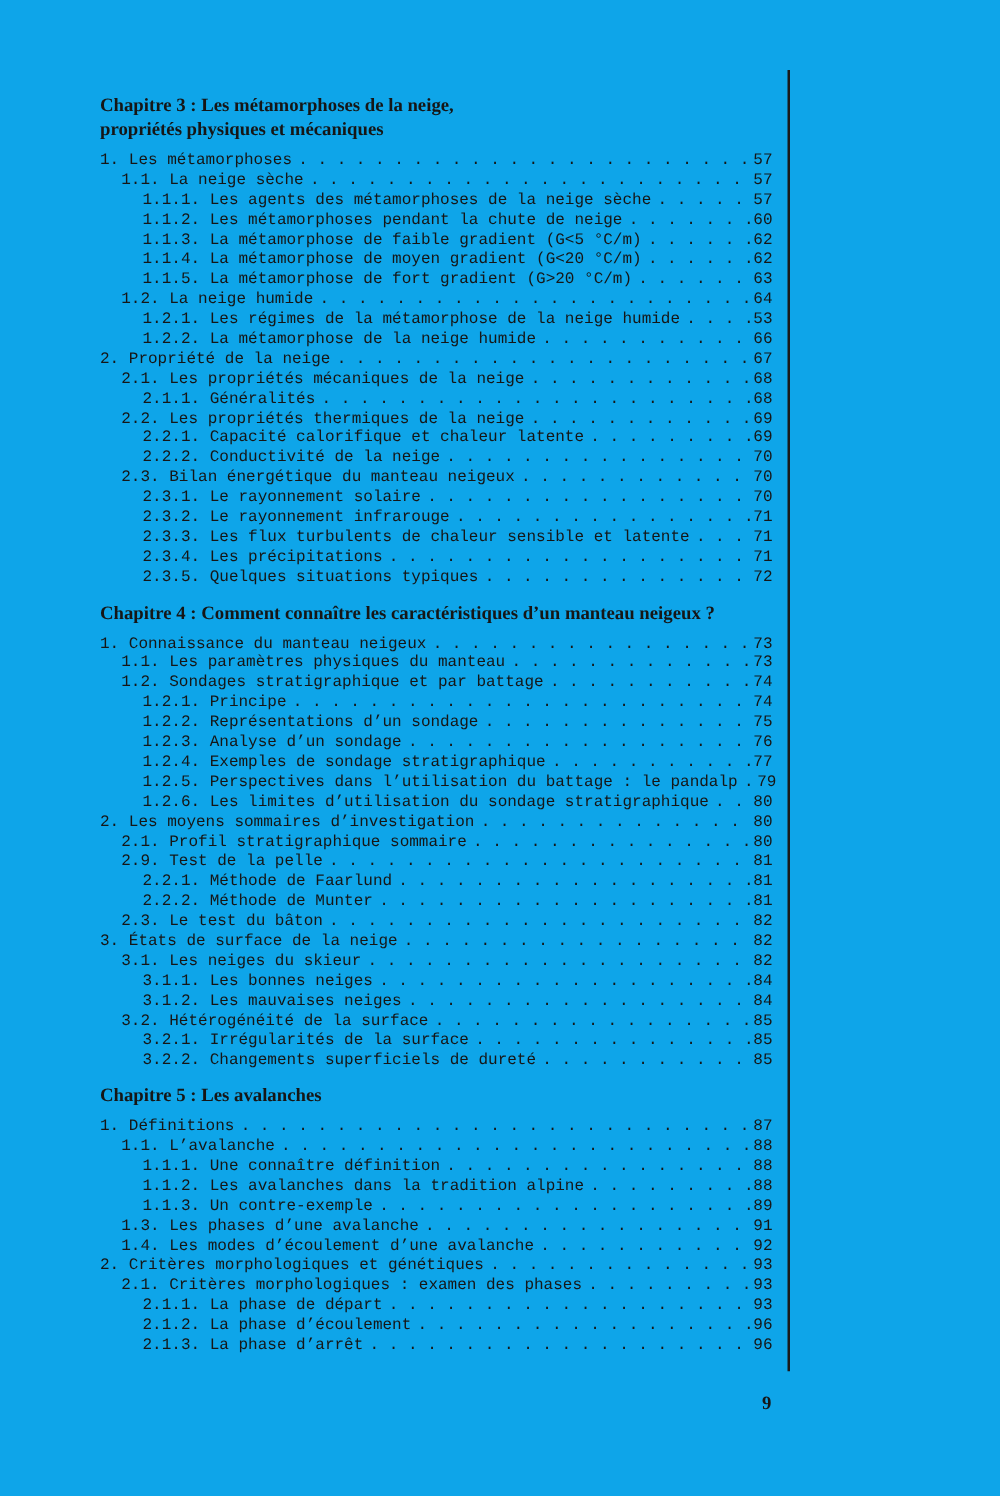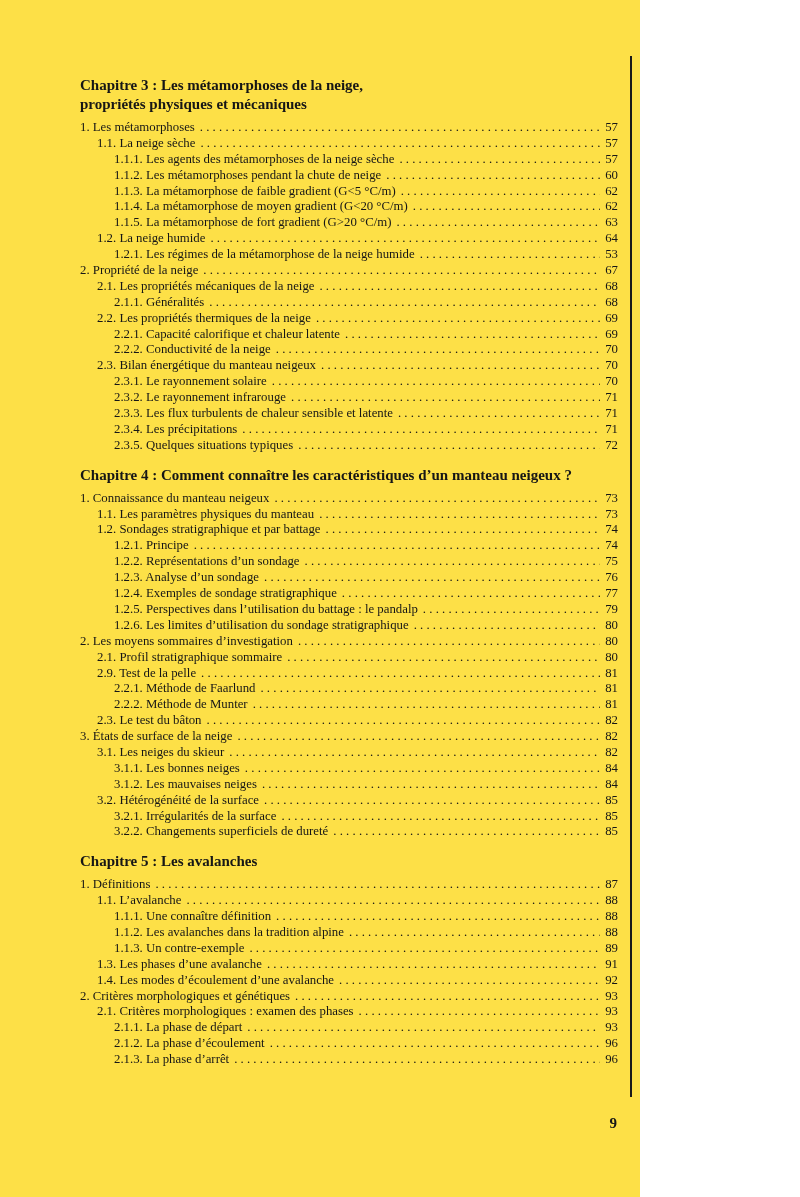--- a/index.html
+++ b/index.html
@@ -5,22 +5,22 @@
   * { margin: 0; padding: 0; box-sizing: border-box; }
   html, body {
     width: 800px; height: 1197px;
     background: #ffffff;
     font-family: "Liberation Serif", serif;
     color: #161616;
     overflow: hidden;
   }
   .page {
     position: relative;
-    width: 640px; height: 1197px;
-    background: #fde047;
+    width: 800px; height: 1197px;
+    background: #0ea5e9;
   }
   .toc {
     position: absolute;
     left: 80px; top: 76px;
     width: 538px;
   }
   .chapter { width: 538px; }
   .chapter-title {
     font-size: 15px;
     font-weight: bold;
@@ -29,20 +29,21 @@
     width: 645px;
     margin: 12px 0 6px 0;
   }
   .chapter:first-child .chapter-title { margin-top: 0; }
   .entry {
     display: flex;
     align-items: center;
     font-size: 12.8px;
     line-height: 15.9px;
     height: 15.9px;
+    font-family: Liberation Mono, monospace;
   }
   .entry.level-2 { padding-left: 17px; }
   .entry.level-3 { padding-left: 34px; }
   .label { white-space: nowrap; flex: 0 0 auto; }
   .leader {
     flex: 1 1 auto;
     overflow: hidden;
     white-space: nowrap;
     margin: 0 2px 0 5px;
     min-width: 8px;
@@ -117,20 +118,25 @@
         <div class="entry level-2">
           <span class="label">1.2. La neige humide</span>
           <span class="leader"></span>
           <span class="pagenum">64</span>
         </div>
         <div class="entry level-3">
           <span class="label">1.2.1. Les régimes de la métamorphose de la neige humide</span>
           <span class="leader"></span>
           <span class="pagenum">53</span>
         </div>
+        <div class="entry level-3">
+          <span class="label">1.2.2. La métamorphose de la neige humide</span>
+          <span class="leader"></span>
+          <span class="pagenum">66</span>
+        </div>
         <div class="entry level-1">
           <span class="label">2. Propriété de la neige</span>
           <span class="leader"></span>
           <span class="pagenum">67</span>
         </div>
         <div class="entry level-2">
           <span class="label">2.1. Les propriétés mécaniques de la neige</span>
           <span class="leader"></span>
           <span class="pagenum">68</span>
         </div>

